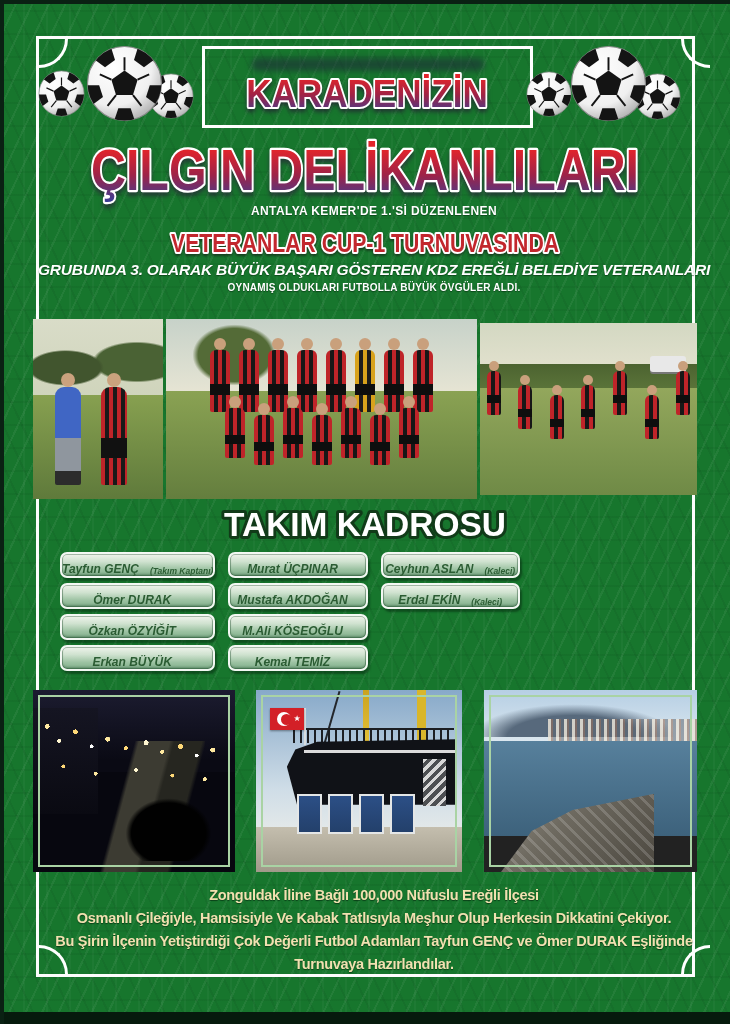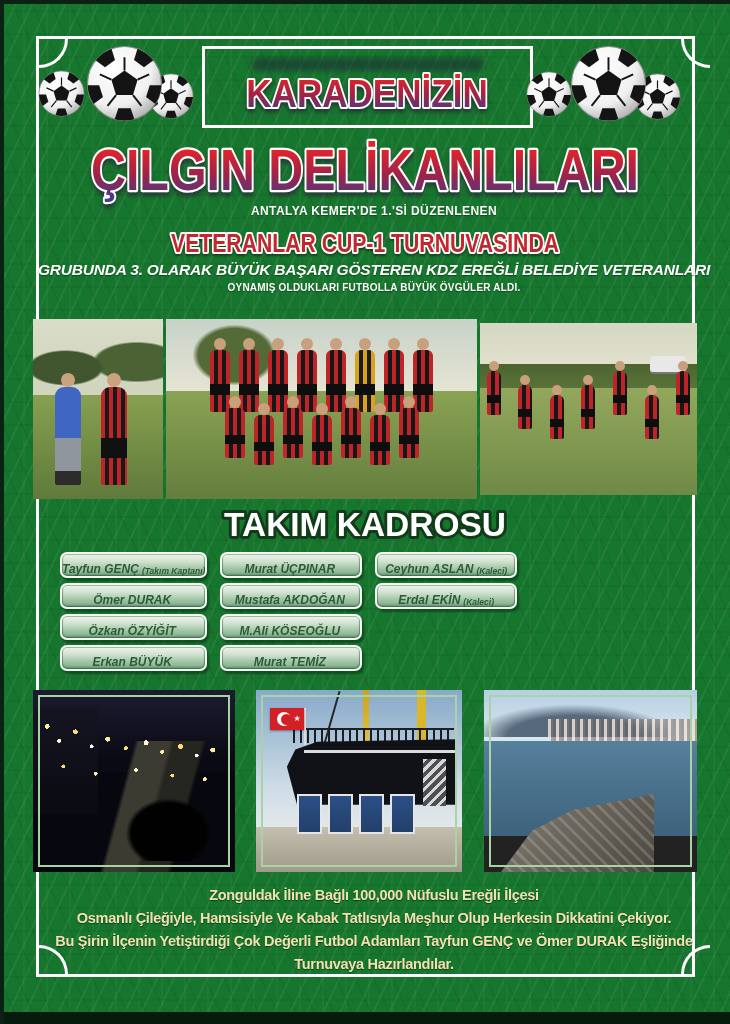--- a/index.html
+++ b/index.html
@@ -109,21 +109,21 @@
     background:linear-gradient(135deg,#9a948a,#6e6a60 45%,#4c4840);}
   .rocks6::after{content:"";position:absolute;inset:0;background:repeating-linear-gradient(45deg,rgba(255,255,255,.16) 0 3px,transparent 3px 9px);}
   
   .roster{position:absolute;left:60px;top:552px;width:612px;display:grid;grid-template-columns:repeat(4,1fr);column-gap:13px;z-index:4;}
   .rcol{display:flex;flex-direction:column;gap:5px;}
   .rbtn{position:relative;height:26px;border-radius:7px;border:2px solid #f3f8f3;box-sizing:border-box;
     background:linear-gradient(#f0f4ec,#cfe2cf 35%,#9cc2a2 70%,#7fae8a);
     box-shadow:2px 3px 2px rgba(5,40,15,.5),inset 0 0 0 1px rgba(20,70,35,.35),inset 0 -2px 2px rgba(20,60,30,.3);
     display:flex;align-items:flex-end;justify-content:center;gap:3px;
     font-style:italic;font-weight:bold;color:#2b5c33;font-size:12px;white-space:nowrap;overflow:hidden;}
-  .rnote{font-size:8.5px;font-weight:600;}
+  .rnote{font-size:8.5px;font-weight:600;margin-left:8px;}
   
   .footer{position:absolute;left:18px;right:18px;top:884px;text-align:center;color:#f1e1b0;font-weight:bold;z-index:4;
     font-size:14.5px;line-height:23px;letter-spacing:-.3px;text-shadow:0 1px 1px rgba(0,30,10,.6);}
   .footer div{white-space:nowrap;}
   .edge{position:absolute;inset:0;z-index:20;pointer-events:none;
     box-shadow:inset 0 4px 0 #0a2113,inset 4px 0 0 #0a2113,inset -4px 0 0 #0a2113,inset 0 -12px 0 #061a0d;}
 </style>
 </head>
 <body>
 
@@ -302,21 +302,21 @@
         </div>
       <div class="rbtn">
           <span>Mustafa AKDOĞAN</span>
           <span class="rnote"></span>
         </div>
       <div class="rbtn">
           <span>M.Ali KÖSEOĞLU</span>
           <span class="rnote"></span>
         </div>
       <div class="rbtn">
-          <span>Murat TEMİZ</span>
+          <span>Kemal TEMİZ</span>
           <span class="rnote"></span>
         </div>
     </div>
     <div class="rcol">
       <div class="rbtn">
           <span>Ceyhun ASLAN</span>
           <span class="rnote">(Kaleci)</span>
         </div>
       <div class="rbtn">
           <span>Erdal EKİN</span>

